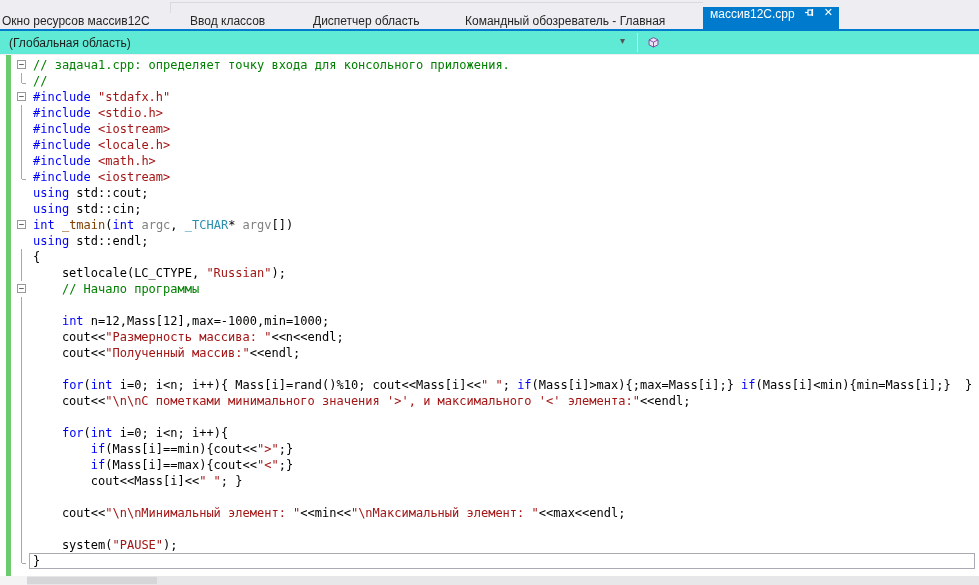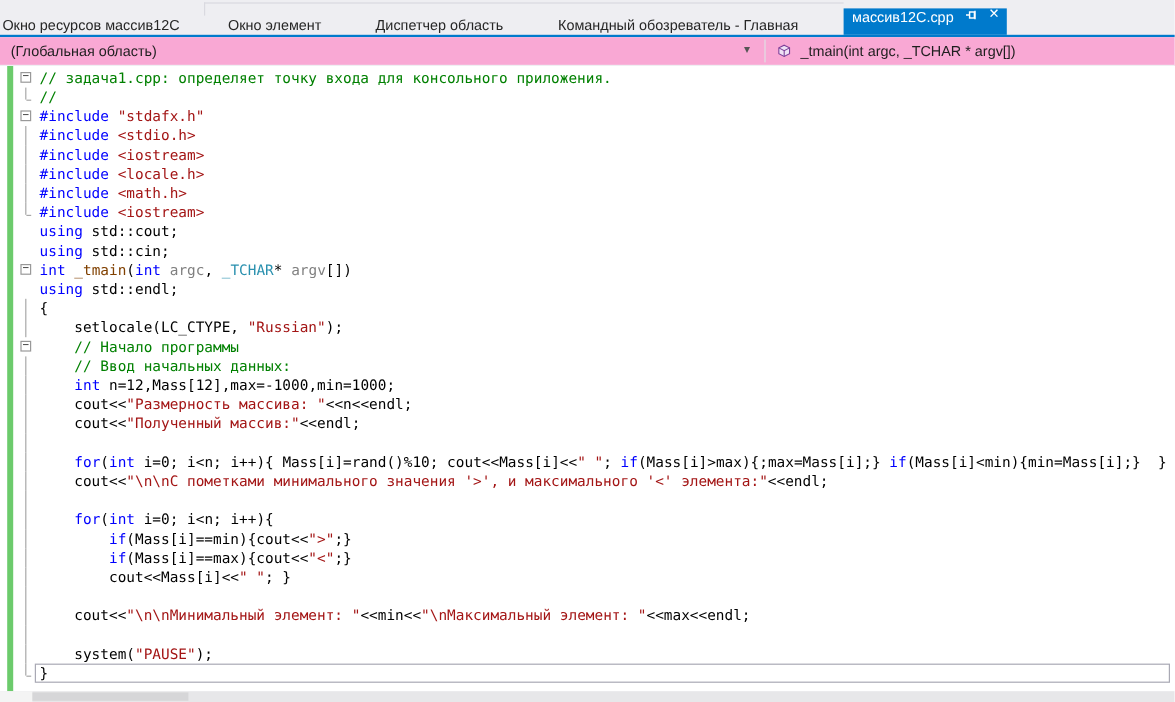--- a/index.html
+++ b/index.html
@@ -21,21 +21,21 @@
   .tab1{left:2px;} .tab2{left:190px;} .tab3{left:313px;} .tab4{left:465px;}
   .tab-active{
     position:absolute;left:703px;top:7px;height:22px;width:136px;box-sizing:border-box;
     background:#007ACC;color:#FFFFFF;display:flex;align-items:flex-start;
     padding:0 7px;font-size:12px;white-space:nowrap;
   }
   .tab-active .pin{margin-left:9px;display:inline-flex;align-items:center;}
   .tab-active .close{margin-left:9px;font-size:11px;line-height:11px;color:#FFFFFF;}
   
   .navbar{
-    position:relative;height:24px;background:#f9a8d4;border-bottom:1px solid #EFEFF2;box-sizing:border-box;
+    position:relative;height:24px;background:#5eead4;border-bottom:1px solid #EFEFF2;box-sizing:border-box;
   }
   .combo-left{
     position:absolute;left:0;top:0;width:637px;height:23px;display:flex;align-items:center;
     font-size:12px;color:#1E1E1E;padding-left:9px;box-sizing:border-box;
   }
   .combo-left .arrow{position:absolute;right:12px;top:4px;font-size:10px;color:#555555;}
   .nav-vsep{position:absolute;left:637px;top:2px;width:1px;height:19px;background:#E0E0E3;}
   .combo-right{
     position:absolute;left:641px;top:0;right:0;height:23px;display:flex;align-items:center;
     font-size:12px;color:#1E1E1E;
@@ -75,21 +75,21 @@
   .hs-left{position:absolute;left:0;top:0;width:27px;height:9px;background:#F4F4F4;}
   .hs-thumb{position:absolute;left:27px;top:1px;width:130px;height:7px;background:#D6D6D8;}
 </style>
 </head>
 <body>
 
 <div class="tabbar">
   <div class="tab-hairline"></div>
   <div class="tab-vsep"></div>
   <div class="tab tab1">Окно ресурсов массив12С</div>
-  <div class="tab tab2">Окно элемент</div>
+  <div class="tab tab2">Ввод классов</div>
   <div class="tab tab3">Диспетчер область</div>
   <div class="tab tab4">Командный обозреватель - Главная</div>
   <div class="tab-active">
     <span>массив12C.cpp</span>
     <span class="pin">
       <svg width="11" height="11" viewBox="0 0 11 11">
         <g stroke="#FFFFFF" stroke-width="1.2" fill="none">
           <path d="M1 5.5h3"></path>
           <rect x="4" y="3" width="4" height="5" fill="none"></rect>
           <path d="M8.5 2v7"></path>
@@ -104,21 +104,20 @@
   <div class="combo-left">
     <span>(Глобальная область)</span>
     <span class="arrow">▾</span>
   </div>
   <div class="nav-vsep"></div>
   <div class="combo-right">
     <svg width="13" height="13" viewBox="0 0 16 16">
       <path d="M8 2l5.5 2.8v6L8 13.6 2.5 10.8v-6z" fill="#EFE2F5" stroke="#7D3F98" stroke-width="1.1"></path>
       <path d="M2.5 4.8L8 7.6l5.5-2.8M8 7.6v6" fill="none" stroke="#7D3F98" stroke-width="1.1"></path>
     </svg>
-    <span>_tmain(int argc, _TCHAR * argv[])</span>
   </div>
 </div>
 
 <div class="editor">
   <div class="change-bar"></div>
   <div class="code-area">
       <div class="line">
         <span class="fold fold-box"></span>
         <span class="code"><span class="cm">// задача1.cpp: определяет точку входа для консольного приложения.</span></span>
       </div>
@@ -173,21 +172,21 @@
       <div class="line">
         <span class="fold fold-line"></span>
         <span class="code"><span class="pl">    setlocale(LC_CTYPE, </span><span class="st">"Russian"</span><span class="pl">);</span></span>
       </div>
       <div class="line">
         <span class="fold fold-box"></span>
         <span class="code"><span class="pl">    </span><span class="cm">// Начало программы</span></span>
       </div>
       <div class="line">
         <span class="fold fold-line"></span>
-        <span class="code"><span class="pl">    </span><span class="cm">// Ввод начальных данных:</span></span>
+        <span class="code"><span class="pl">    </span></span>
       </div>
       <div class="line">
         <span class="fold fold-line"></span>
         <span class="code"><span class="pl">    </span><span class="kw">int</span><span class="pl"> n=12,Mass[12],max=-1000,min=1000;</span></span>
       </div>
       <div class="line">
         <span class="fold fold-line"></span>
         <span class="code"><span class="pl">    cout&lt;&lt;</span><span class="st">"Размерность массива: "</span><span class="pl">&lt;&lt;n&lt;&lt;endl;</span></span>
       </div>
       <div class="line">

